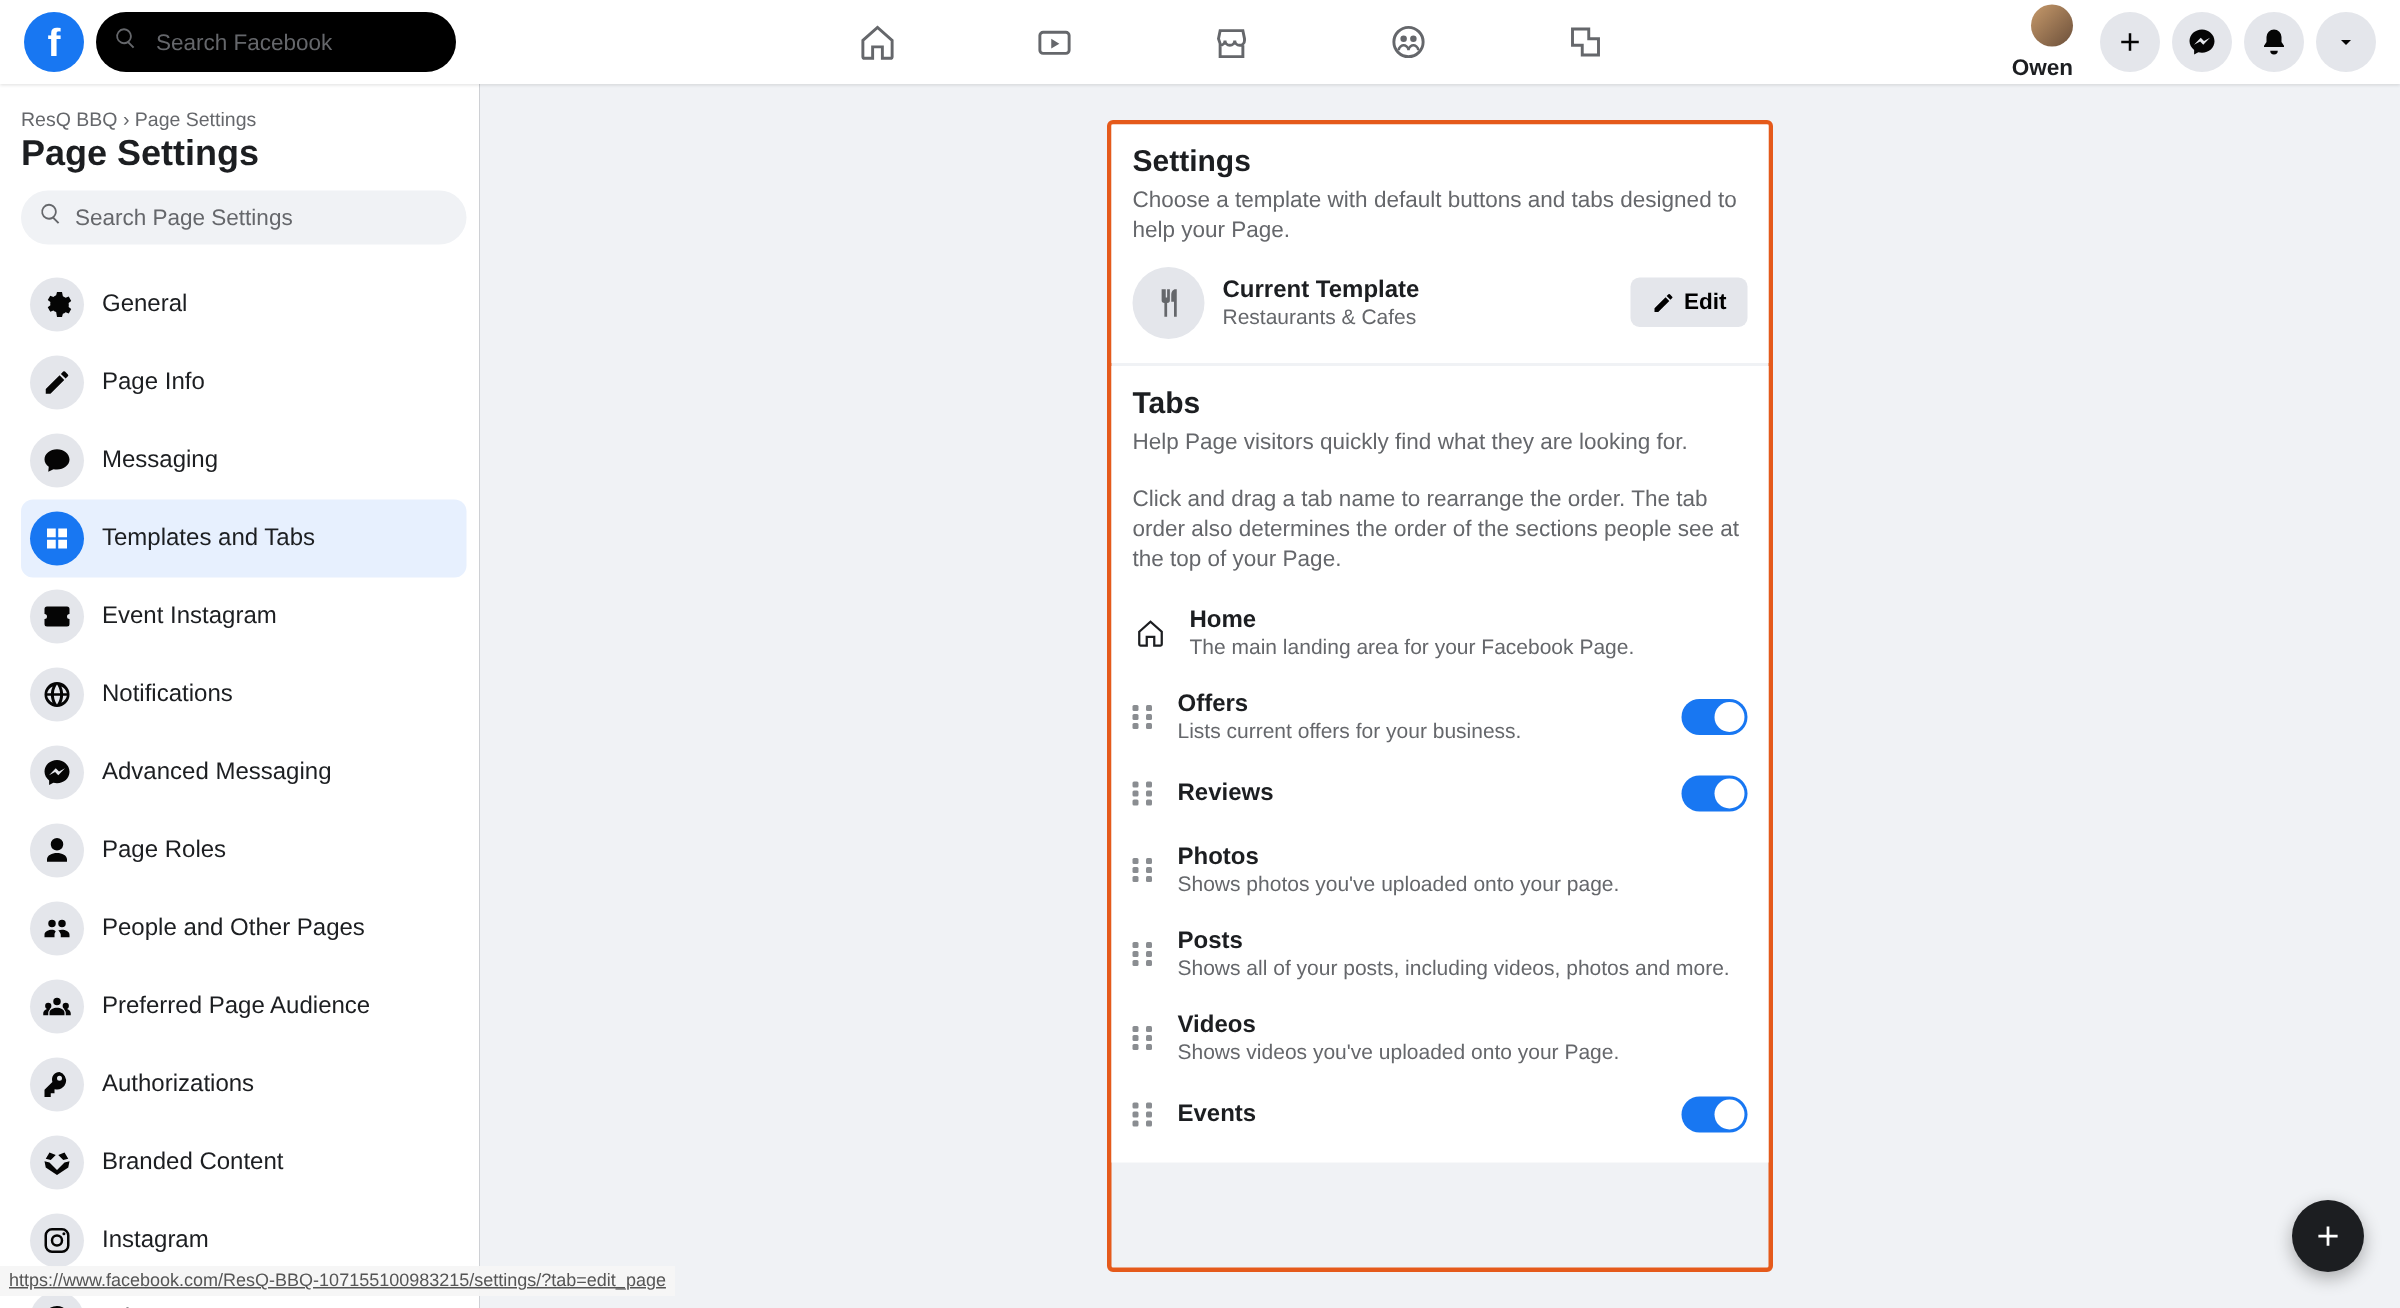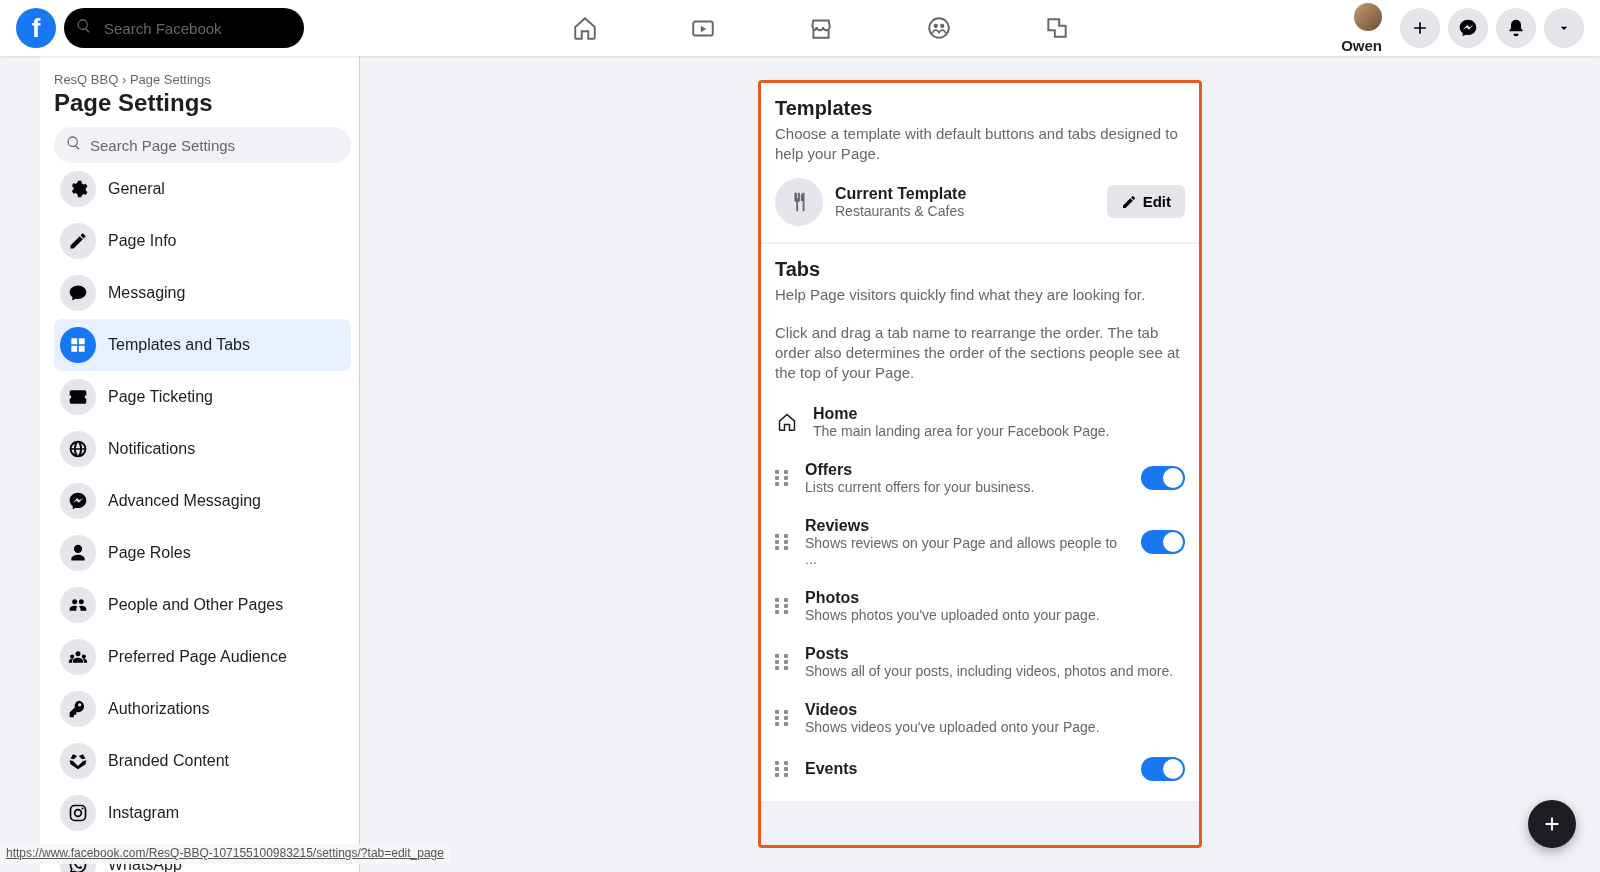--- a/index.html
+++ b/index.html
@@ -13,28 +13,28 @@
   .search-input::placeholder { color: #65676b; }
   .search-icon { position: absolute; left: 12px; top: 50%; transform: translateY(-50%); color: #65676b; }
   .header-center { flex: 1; display: flex; justify-content: center; gap: 8px; }
   .nav-tab { width: 110px; height: 48px; display: flex; align-items: center; justify-content: center; border-radius: 8px; color: #65676b; cursor: pointer; }
   .header-right { display: flex; align-items: center; gap: 8px; }
   .profile-chip { display:flex; align-items:flex-end; gap:6px; padding: 4px 10px 4px 4px; border-radius:18px; cursor:pointer;flex-direction:column; }
   .avatar { width: 28px; height: 28px; border-radius: 50%; background: linear-gradient(135deg,#c79a6b,#6b4f3a); }
   .circle-btn { width: 40px; height: 40px; border-radius: 50%; background: #e4e6eb; display: flex; align-items: center; justify-content: center; cursor: pointer; color: #050505; }
 
   
-  .page { position: absolute; top: 56px; left: 0; right: 0; bottom: 0; display: flex; padding-left: 40px; }
+  .page { position: absolute; top: 56px; left: 0; right: 0; bottom: 0; display: flex; }
 
   
   .sidebar { width: 320px; background: #fff; height: 100%; overflow-y: auto; padding: 16px 8px 16px 14px; border-right: 1px solid #ced0d4; position: relative; }
   .breadcrumb { font-size: 13px; color: #65676b; padding: 0 0 2px 0; }
   .breadcrumb a { color: #65676b; text-decoration: none; cursor:pointer; }
   .sidebar h1 { font-size: 24px; font-weight: 700; padding: 0 0 10px 0; }
-  .sidebar-search-wrap { position: relative; }
+  .sidebar-search-wrap { position: relative; margin-bottom: 14px; }
   .sidebar-search { width: 100%; height: 36px; border-radius: 18px; border: none; background: #f0f2f5; padding: 0 16px 0 36px; font-size: 15px; color: #65676b; }
   .sidebar-search::placeholder { color: #65676b; }
   .sb-search-icon { position:absolute; left:12px; top:50%; transform:translateY(-50%); color:#65676b; }
   .sidebar-item { display:flex; align-items:center; gap:12px; padding:8px 6px; border-radius:8px; cursor:pointer; }
   .sidebar-item.active { background: #e7f0fe; }
   .sidebar-item .icon-wrap { width:36px; height:36px; border-radius:50%; background:#e4e6eb; display:flex; align-items:center; justify-content:center; color:#050505; flex-shrink:0;}
   .sidebar-item.active .icon-wrap { background:#1877f2; color:#fff; }
   .sidebar-item .label { font-size:16px; font-weight:500; }
 
   
@@ -189,21 +189,21 @@
             </svg>
           </div>
           <span class="label">Templates and Tabs</span>
         </div>
         <div class="sidebar-item">
           <div class="icon-wrap">
             <svg width="20" height="20" viewBox="0 0 24 24">
               <path d="M20 12a2 2 0 012-2V6a2 2 0 00-2-2H4a2 2 0 00-2 2v4a2 2 0 010 4v4a2 2 0 002 2h16a2 2 0 002-2v-4a2 2 0 01-2-2z"></path>
             </svg>
           </div>
-          <span class="label">Page Ticketing</span>
+          <span class="label">Event Instagram</span>
         </div>
         <div class="sidebar-item">
           <div class="icon-wrap">
             <svg width="20" height="20" viewBox="0 0 24 24">
               <path d="M12 2a10 10 0 100 20 10 10 0 000-20zm7.9 9h-3a15 15 0 00-1.4-5.5A8 8 0 0119.9 11zM12 4c1 1.3 2.2 3.6 2.5 7h-5C9.8 7.6 11 5.3 12 4zM4.1 13h3c.2 2.2.7 4.1 1.4 5.5A8 8 0 014.1 13zm3-2h-3a8 8 0 014.4-5.5A15 15 0 007.1 11zM12 20c-1-1.3-2.2-3.6-2.5-7h5c-.3 3.4-1.5 5.7-2.5 7zm3.5-1.5c.7-1.4 1.2-3.3 1.4-5.5h3a8 8 0 01-4.4 5.5z"></path>
             </svg>
           </div>
           <span class="label">Notifications</span>
         </div>
         <div class="sidebar-item">
@@ -272,21 +272,21 @@
           </div>
           <span class="label">WhatsApp</span>
         </div>
       </div>
   </div>
 
   <div class="main">
     <div class="content-card">
 
       <div class="card-section">
-        <div class="section-title">Templates</div>
+        <div class="section-title">Settings</div>
         <div class="section-desc">Choose a template with default buttons and tabs designed to help your Page.</div>
         <div class="template-row">
           <div class="template-icon">
             <svg width="22" height="22" viewBox="0 0 24 24">
                 <path d="M7 2v8a2 2 0 002 2v10h2V12a2 2 0 002-2V2h-2v6h-1V2h-2v6H9V2H7zm10 0c-1.7 0-3 1.8-3 4v5h2v11h2V2z"></path>
               </svg>
           </div>
           <div class="template-info">
             <div class="t-title">Current Template</div>
             <div class="t-sub">Restaurants &amp; Cafes</div>
@@ -335,21 +335,20 @@
               <div class="drag-handle">
                 <span></span>
                 <span></span>
                 <span></span>
                 <span></span>
                 <span></span>
                 <span></span>
               </div>
               <div class="tab-body">
                 <div class="tab-title">Reviews</div>
-                <div class="tab-sub">Shows reviews on your Page and allows people to ...</div>
               </div>
               <div class="toggle"></div>
             </div>
             <div class="tab-item">
               <div class="drag-handle">
                 <span></span>
                 <span></span>
                 <span></span>
                 <span></span>
                 <span></span>

